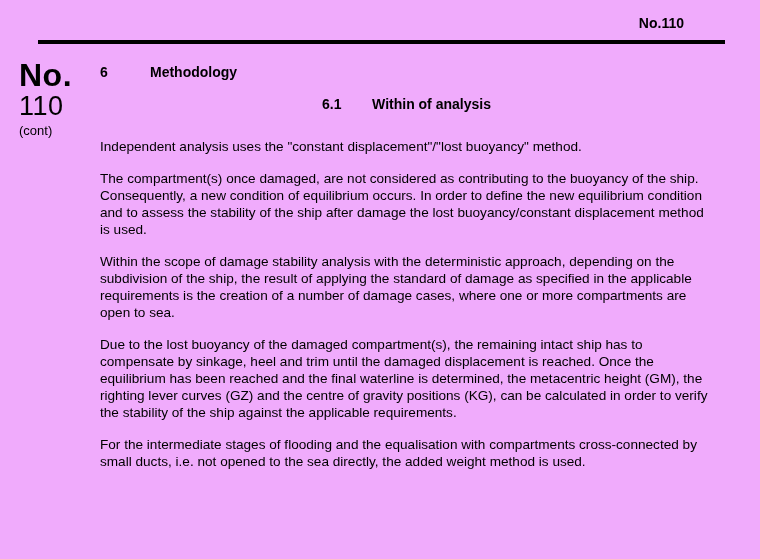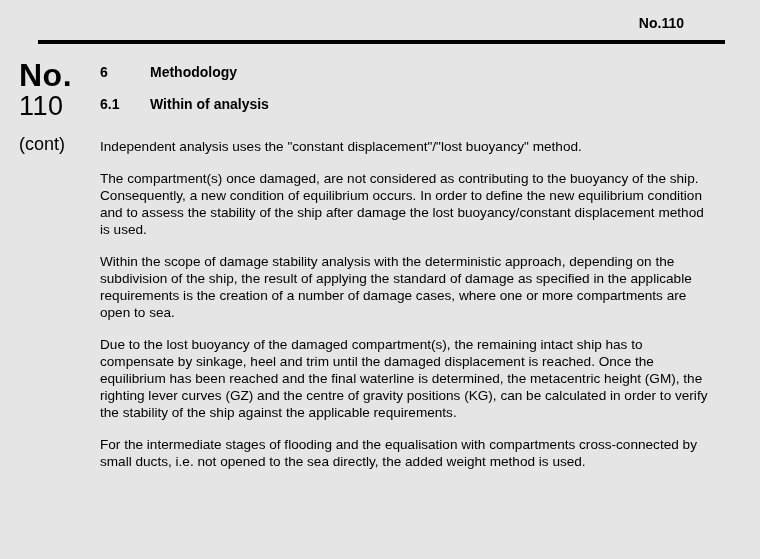--- a/index.html
+++ b/index.html
@@ -4,21 +4,21 @@
 <style>
   html, body {
     margin: 0;
     padding: 0;
     background: #ffffff;
   }
   .page {
     position: relative;
     width: 760px;
     height: 559px;
-    background: #e5e5e5;
+    background: #f0abfc;
     font-family: "Liberation Sans", sans-serif;
     color: #000000;
     overflow: hidden;
   }
   .header-number {
     position: absolute;
     top: 15px;
     right: 76px;
     font-size: 14px;
     font-weight: bold;
@@ -44,39 +44,39 @@
     line-height: 30px;
     letter-spacing: 0.5px;
   }
   .side-num {
     font-size: 27px;
     font-weight: normal;
     line-height: 32px;
     letter-spacing: 0.5px;
   }
   .side-cont {
-    font-size: 18px;
+    font-size: 13px;
     font-weight: normal;
     line-height: 16px;
-    margin-top: 14px;
+    margin-top: 1px;
   }
   .content {
     position: absolute;
     top: 64px;
     left: 100px;
     width: 613px;
   }
   .heading {
     display: flex;
     font-size: 14px;
     font-weight: bold;
     line-height: 16px;
   }
   .heading-1 { margin: 0 0 16px 0; }
-  .heading-2 { margin: 0 0 26px 0; }
+  .heading-2 { margin: 0 0 26px 0; justify-content: center; }
   .hnum {
     width: 50px;
     flex: 0 0 50px;
   }
   .content p {
     margin: 0 0 15px 0;
     font-size: 13.6px;
     line-height: 17px;
     color: #000000;
   }

